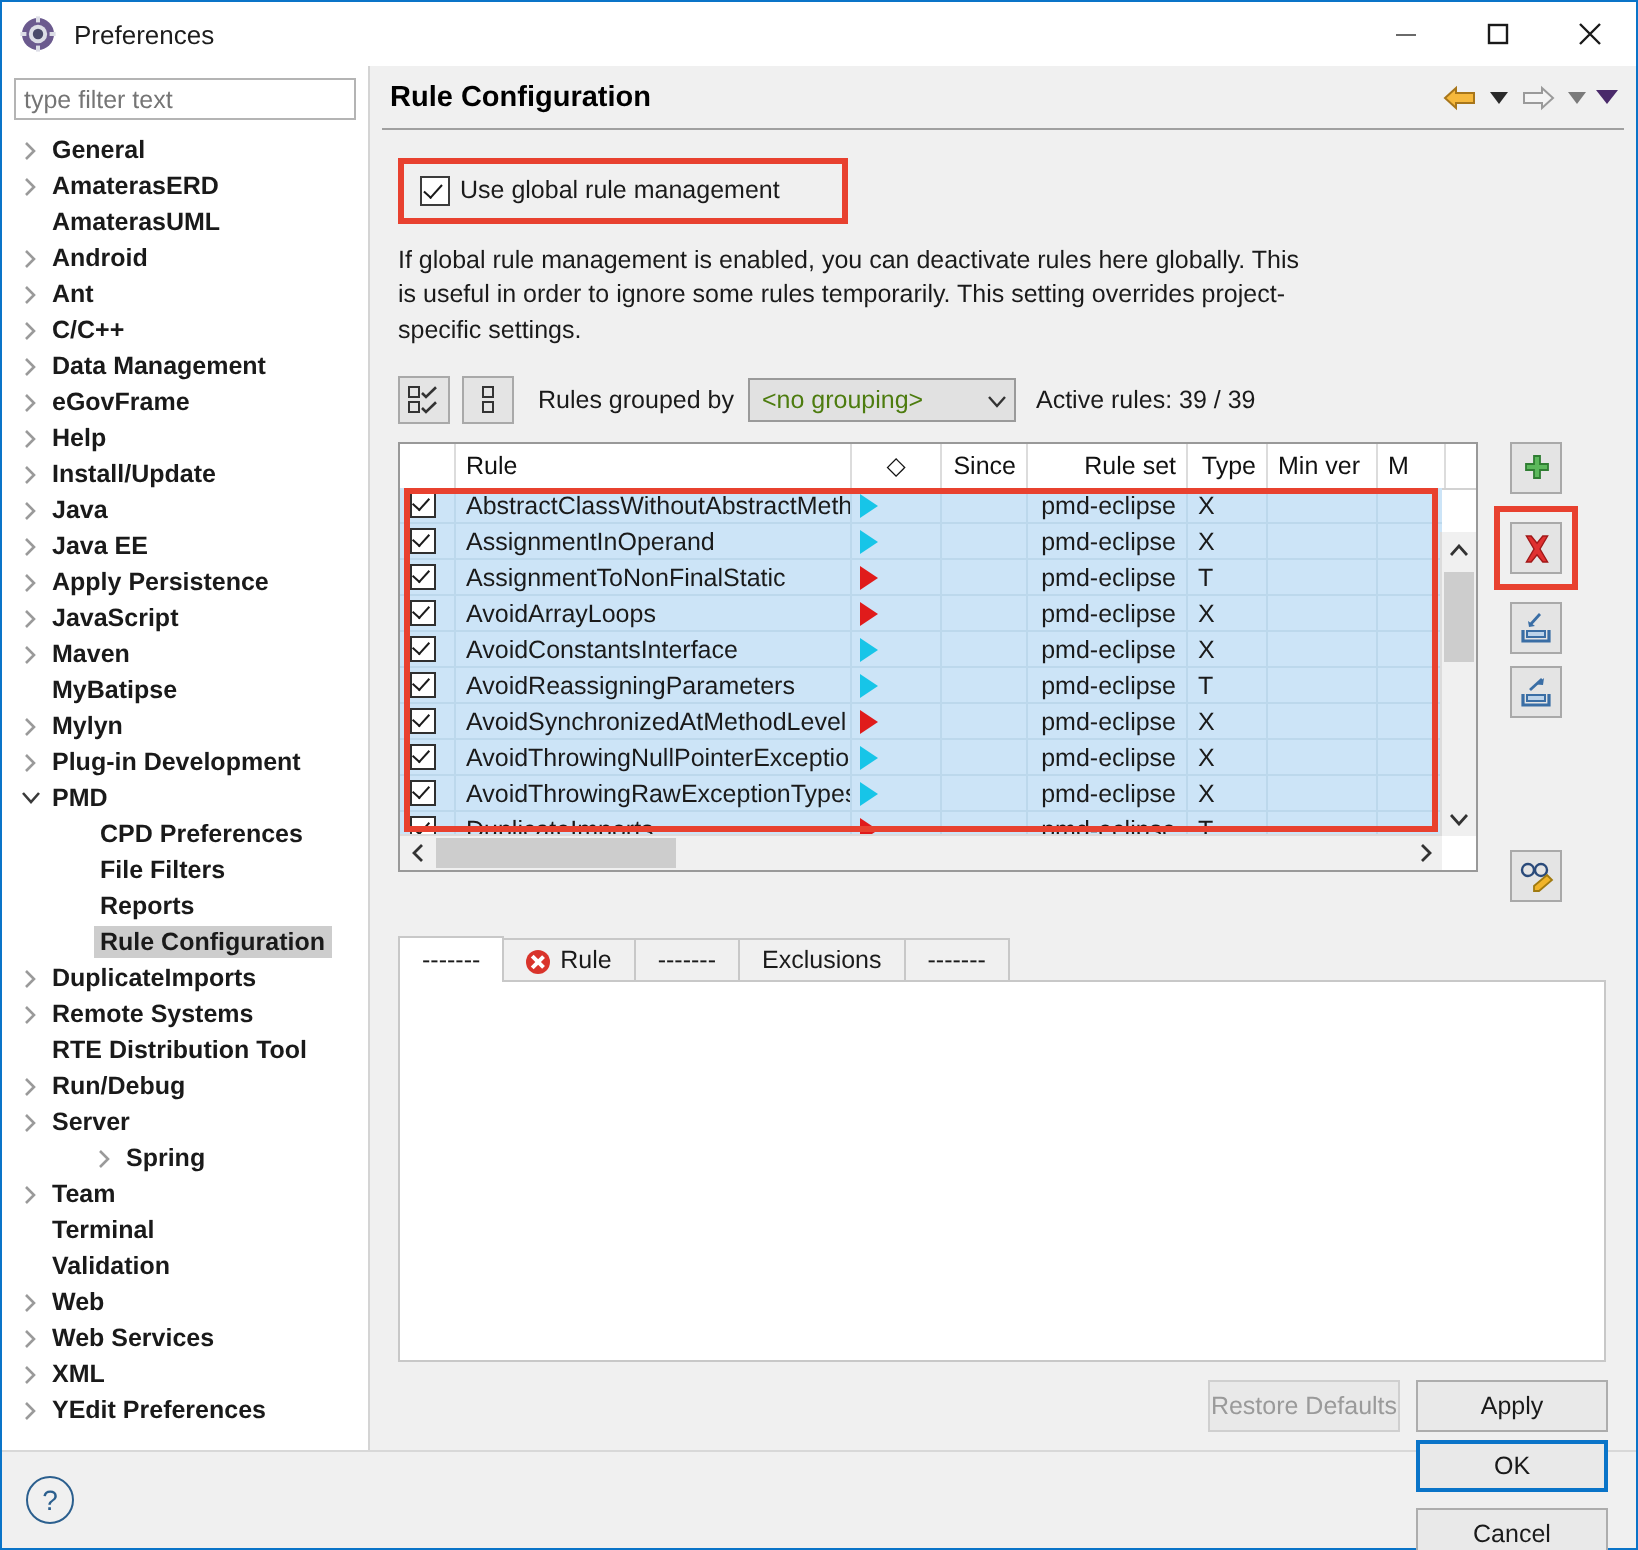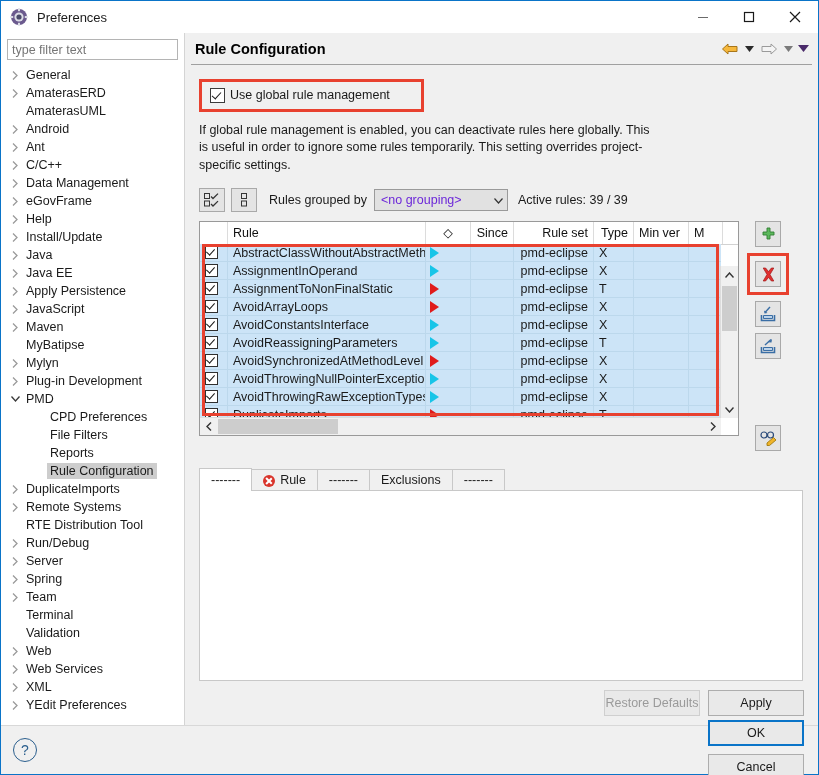--- a/index.html
+++ b/index.html
@@ -34,21 +34,21 @@
   .filterwrap{padding:6px 6px 3px 6px;}
   .filterbox{
     width:100%;box-sizing:border-box;height:21px;
     border:1px solid #b4b4b4;background:#fff;
     font-family:"Liberation Sans", sans-serif;font-size:12.5px;
     color:#6d6d6d;padding:0 4px;outline:none;
   }
   .tree{flex:1 1 auto;overflow:hidden;padding-top:3px;}
   .tnode{height:18px;display:flex;align-items:center;font-size:12.5px;color:#1a1a1a;white-space:nowrap;}
   .twist{width:16px;flex:0 0 16px;display:flex;align-items:center;justify-content:center;}
-  .tlabel{padding:0 3px;line-height:16px;}
+  .tlabel{padding:0 3px;line-height:16px;font-weight:bold;}
   .tnode.sel .tlabel{background:#cdcdcd;}
   
   .right{flex:1 1 auto;display:flex;flex-direction:column;min-width:0;background:#f0f0f0;
          border-left:1px solid #d4d4d4;}
   .pagehead{height:31px;flex:0 0 31px;display:flex;align-items:center;position:relative;padding:0 10px;}
   .pagetitle{font-weight:bold;font-size:14.5px;color:#000;}
   .navbtns{position:absolute;right:8px;top:0;height:31px;display:flex;align-items:center;gap:2px;}
   .navarrow{width:22px;height:20px;display:flex;align-items:center;justify-content:center;}
   .navcaret{width:13px;height:20px;display:flex;align-items:center;justify-content:center;}
   .hrule{height:1px;background:#a0a0a0;margin:0 6px;}
@@ -71,21 +71,21 @@
   .toolrow{margin-top:15px;display:flex;align-items:center;height:22px;}
   .tbtn{
     width:24px;height:22px;border:1px solid #a9a9a9;background:#e4e4e4;
     display:flex;align-items:center;justify-content:center;margin-right:6px;
   }
   .groupedby{margin-left:6px;margin-right:7px;font-size:12.5px;}
   .combo{
     height:20px;border:1px solid #9a9a9a;background:#e1e1e1;display:flex;align-items:center;
     padding:0 4px 0 6px;font-size:12.5px;min-width:122px;justify-content:space-between;
   }
-  .combo .cv{color:#6d28d9;}
+  .combo .cv{color:#4d7c0f;}
   .activetxt{margin-left:10px;font-size:12.5px;}
   
   .tablewrap{margin-top:10px;position:relative;width:540px;height:215px;
              border:1px solid #999;background:#fff;box-sizing:border-box;}
   .thead{display:flex;height:22px;background:#fff;border-bottom:1px solid #d2d2d2;}
   .th{
     border-right:1px solid #dcdcdc;height:22px;line-height:22px;font-size:12.5px;
     box-sizing:border-box;padding:0 5px;overflow:hidden;white-space:nowrap;color:#111;
   }
   .tbodyclip{position:absolute;left:0;right:0;top:22px;bottom:0;overflow:hidden;}
@@ -373,21 +373,21 @@
             <span class="tlabel">Run/Debug</span>
           </div>
           <div class="tnode" style="padding-left: 6px;">
             <span class="twist">
               <svg width="6" height="9" viewBox="0 0 6 9">
                 <path d="M1 0.5 L5 4.5 L1 8.5" fill="none" stroke="#9a9a9a" stroke-width="1.3"></path>
               </svg>
             </span>
             <span class="tlabel">Server</span>
           </div>
-          <div class="tnode" style="padding-left: 6px;">
+          <div class="tnode" style="padding-left: 11px; margin-left: 32px;">
             <span class="twist">
               <svg width="6" height="9" viewBox="0 0 6 9">
                 <path d="M1 0.5 L5 4.5 L1 8.5" fill="none" stroke="#9a9a9a" stroke-width="1.3"></path>
               </svg>
             </span>
             <span class="tlabel">Spring</span>
           </div>
           <div class="tnode" style="padding-left: 6px;">
             <span class="twist">
               <svg width="6" height="9" viewBox="0 0 6 9">

